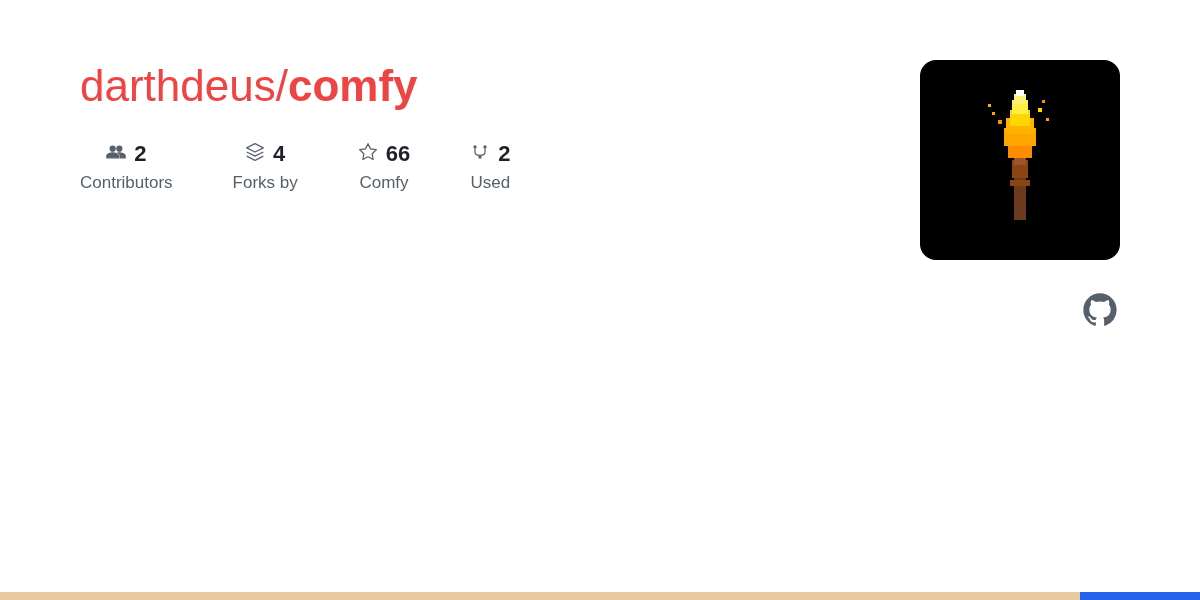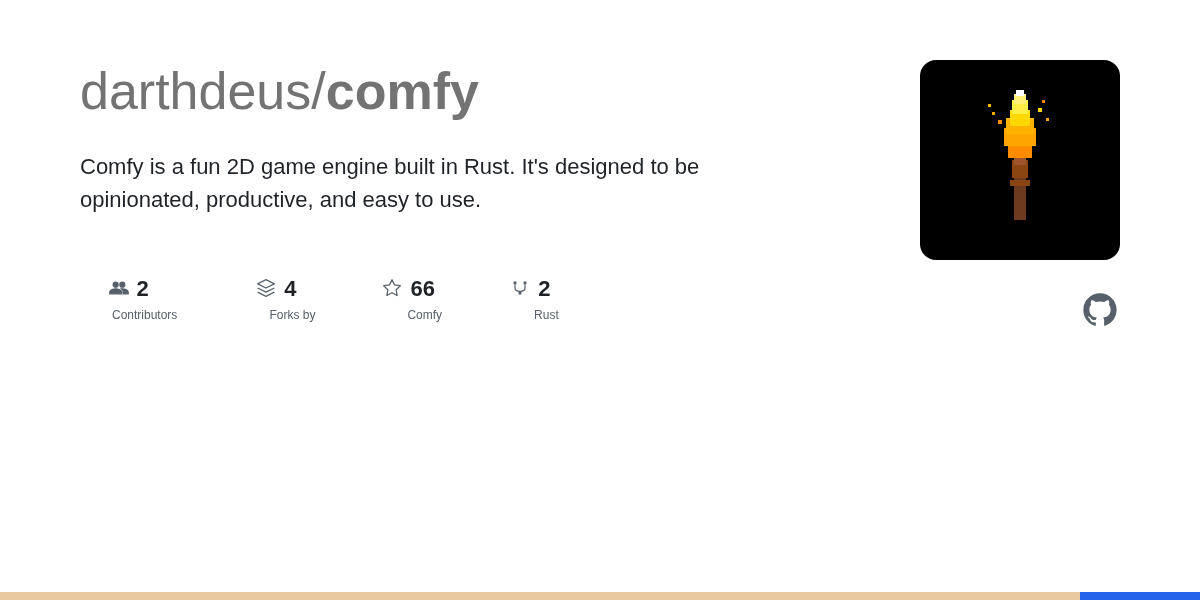--- a/index.html
+++ b/index.html
@@ -21,23 +21,23 @@
       padding: 60px 80px 40px 80px;
       height: 540px;
     }
 
     .left-section {
       flex: 1;
       max-width: 760px;
     }
 
     .repo-title {
-      font-size: 52px;
+      font-size: 44px;
       font-weight: 400;
-      color: #737373;
+      color: #ef4444;
       margin-bottom: 28px;
       line-height: 1.2;
     }
 
     .repo-title strong {
       font-weight: 700;
     }
 
     .repo-description {
       font-size: 22px;
@@ -76,24 +76,23 @@
       line-height: 1;
     }
 
     .stat-number {
       font-size: 22px;
       font-weight: 600;
       color: #1f2328;
     }
 
     .stat-label {
-      font-size: 12px;
+      font-size: 17px;
       color: #57606a;
       text-align: center;
-      margin-left: 32px;
     }
 
     .right-section {
       display: flex;
       flex-direction: column;
       align-items: flex-end;
       gap: 20px;
     }
 
     .repo-image {
@@ -151,21 +150,20 @@
     }
   </style>
 </head>
 <body>
 
 <div class="main-content">
   <div class="left-section">
     <h1 class="repo-title">
       <span>darthdeus/</span><strong>comfy</strong>
     </h1>
-    <p class="repo-description">Comfy is a fun 2D game engine built in Rust. It's designed to be opinionated, productive, and easy to use.</p>
 
     <div class="stats-row">
 
       <div class="stat-item">
         <div class="stat-top">
           <span class="stat-icon">
             <svg class="icon-svg" viewBox="0 0 24 24" xmlns="http://www.w3.org/2000/svg">
               <path d="M16 11c1.66 0 2.99-1.34 2.99-3S17.66 5 16 5c-1.66 0-3 1.34-3 3s1.34 3 3 3zm-8 0c1.66 0 2.99-1.34 2.99-3S9.66 5 8 5C6.34 5 5 6.34 5 8s1.34 3 3 3zm0 2c-2.33 0-7 1.17-7 3.5V19h14v-2.5c0-2.33-4.67-3.5-7-3.5zm8 0c-.29 0-.62.02-.97.05 1.16.84 1.97 1.97 1.97 3.45V19h6v-2.5c0-2.33-4.67-3.5-7-3.5z" fill="#57606a"></path>
             </svg>
           </span>
@@ -208,21 +206,21 @@
               <circle cx="18" cy="6" r="2" fill="#57606a" stroke="none"></circle>
               <circle cx="12" cy="18" r="2" fill="#57606a" stroke="none"></circle>
               <line x1="6" y1="8" x2="6" y2="12" stroke="#57606a"></line>
               <line x1="18" y1="8" x2="18" y2="12" stroke="#57606a"></line>
               <path d="M6 12 Q6 16 12 16" stroke="#57606a" fill="none"></path>
               <path d="M18 12 Q18 16 12 16" stroke="#57606a" fill="none"></path>
             </svg>
           </span>
           <span class="stat-number">2</span>
         </div>
-        <span class="stat-label">Rust</span>
+        <span class="stat-label">Used</span>
       </div>
 
     </div>
   </div>
 
   <div class="right-section">
 
     <div class="repo-image">
       <svg width="100" height="140" viewBox="0 0 100 140" xmlns="http://www.w3.org/2000/svg">
 

